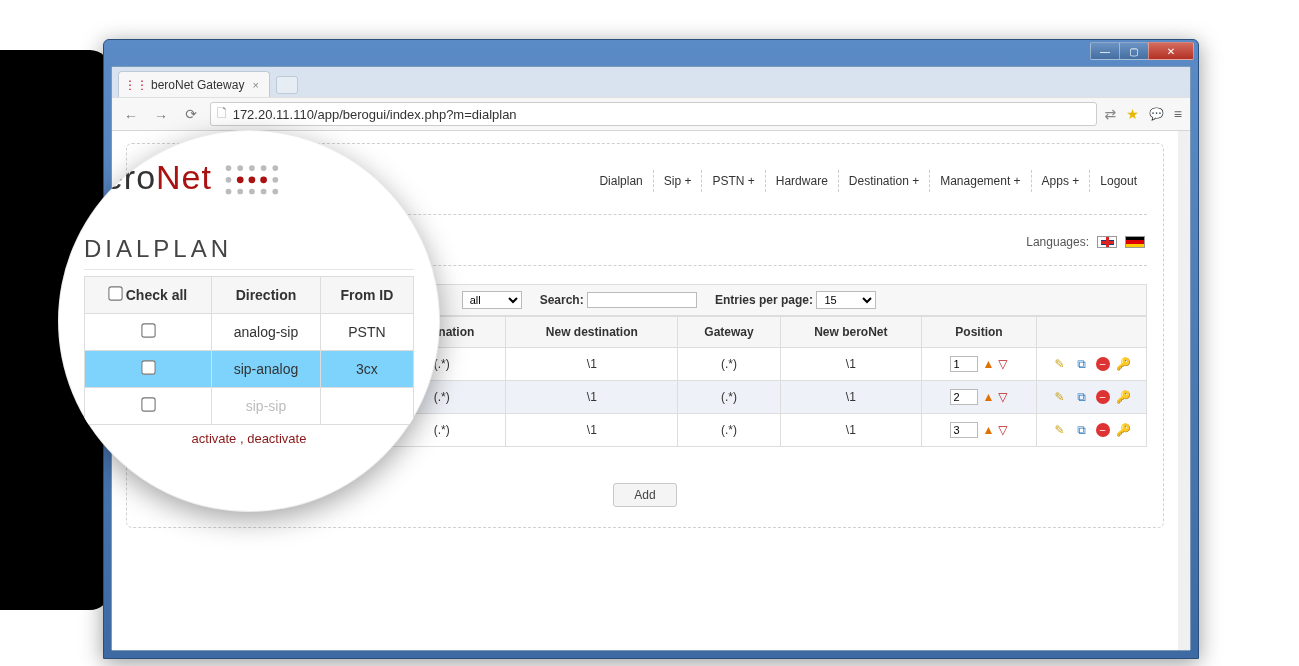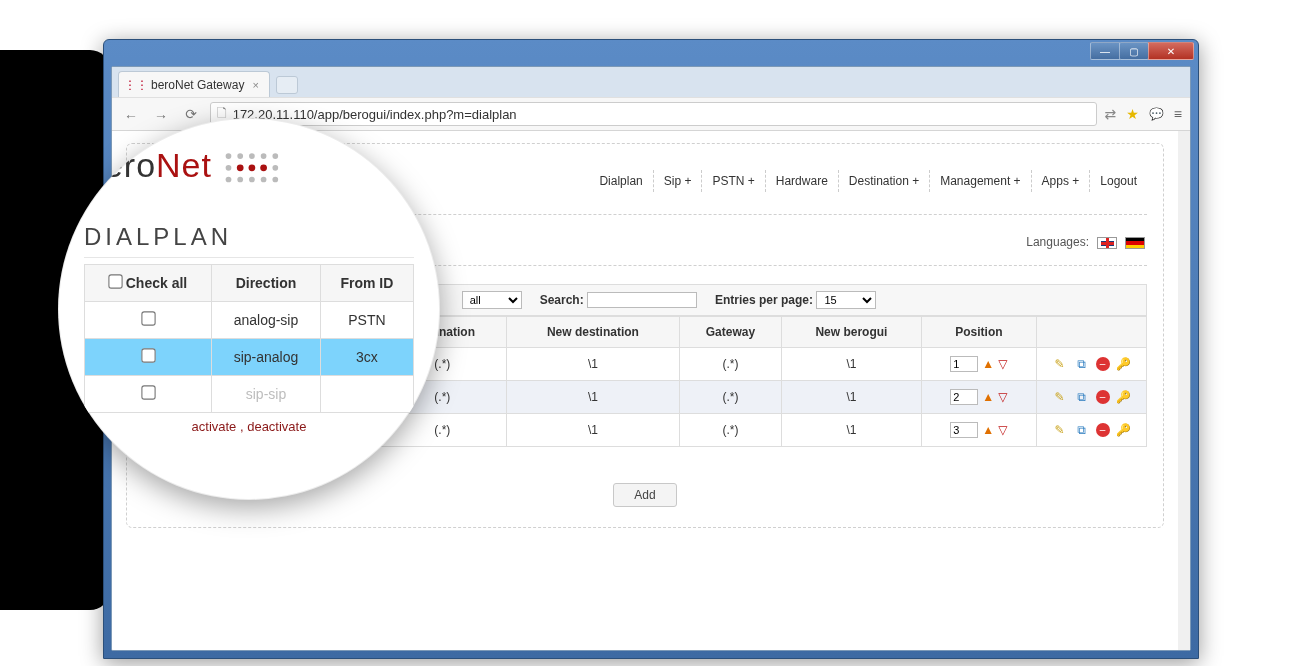--- a/index.html
+++ b/index.html
@@ -88,21 +88,21 @@
   .logo{font-size:26px;font-weight:300;color:#333;letter-spacing:1px;}
   .logo b{color:#a11;}
   .logo-dots{display:inline-block;margin-left:6px;vertical-align:middle;}
   .logo-dots svg{width:46px;height:32px;}
   .menu{display:flex;gap:0;font-size:12px;color:#333;}
   .menu .mitem{padding:4px 10px;border-right:1px dashed #ccc;}
   .menu .mitem:last-child{border-right:none;}
   .ruler{border-top:1px dashed #d0d0d0;margin:4px 16px;}
   .titlebar{display:flex;justify-content:space-between;align-items:center;padding:10px 18px 6px 18px;}
   .page-title{font-size:22px;font-weight:300;letter-spacing:3px;color:#444;}
-  .lang{font-size:12px;color:#555;display:flex;align-items:flex-end;gap:8px;}
+  .lang{font-size:12px;color:#555;display:flex;align-items:center;gap:8px;}
   .flag{width:20px;height:12px;display:inline-block;border:1px solid #999;}
   .flag.uk{background:linear-gradient(#1a3a7a,#1a3a7a);position:relative;overflow:hidden;}
   .flag.uk::before,.flag.uk::after{content:"";position:absolute;background:#fff;}
   .flag.uk::before{left:0;right:0;top:4px;height:3px;background:#d22;box-shadow:0 -4px 0 #fff,0 4px 0 #fff;}
   .flag.uk::after{top:0;bottom:0;left:8px;width:3px;background:#d22;box-shadow:-8px 0 0 #fff,8px 0 0 #fff;}
   .flag.de{background:linear-gradient(#000 33%,#d00 33% 66%,#fc0 66%);}
   .filters{
     margin:18px 16px 0 16px;
     background:#f7f7f7;border:1px solid #ddd;
     padding:6px 10px; font-size:12px; color:#333;
@@ -132,21 +132,21 @@
   .ico.copy{color:#2a7bbf;}
   .ico.del{color:#fff;background:#d33;border-radius:50%;width:14px;height:14px;font-size:10px;line-height:14px;}
   .ico.key{color:#9aa6b2;}
   .below-actions{margin:8px 18px;font-size:12px;color:#8a1818;}
   .below-actions .ck{display:inline-block;width:11px;height:11px;border:1px solid #8a1818;margin-right:6px;vertical-align:middle;}
   .addbtn-row{text-align:center;margin:14px 0 20px 0;}
   .addbtn{display:inline-block;padding:4px 20px;font-size:12px;color:#444;background:#f4f4f4;border:1px solid #c8c8c8;border-radius:3px;}
   .scroll-track{position:absolute;top:64px;right:0;bottom:0;width:12px;background:#f0f0f0;}
   
   .magnifier{
-    position:absolute; left:58px; top:118px;
+    position:absolute; left:58px; top:130px;
     width:382px;height:382px;border-radius:50%;
     background:#fff;
     box-shadow:0 8px 28px rgba(0,0,0,.35), inset 0 0 0 1px rgba(0,0,0,.08);
     z-index:5; overflow:hidden;
   }
   .mag-inner{position:absolute;inset:0;padding:28px 26px 0 26px;}
   .mag-logo{font-size:34px;font-weight:300;letter-spacing:1px;color:#333;}
   .mag-logo b{color:#a11;}
   .mag-title{margin-top:32px;font-size:24px;font-weight:300;letter-spacing:4px;color:#444;border-bottom:1px solid #e6e6e6;padding-bottom:6px;}
   .mag-dir{text-align:right;font-size:14px;color:#444;margin-top:58px;padding-right:10px;}
@@ -270,21 +270,21 @@
 
           <table class="main">
             <thead>
               <tr>
                 <th style="width:34px"></th>
                 <th>ID</th>
                 <th>To ID</th>
                 <th>Destination</th>
                 <th>New destination</th>
                 <th>Gateway</th>
-                <th>New berogui</th>
+                <th>New beroNet</th>
                 <th>Position</th>
                 <th style="width:110px"></th>
               </tr>
             </thead>
             <tbody id="main-tbody">
                 <tr>
                   <td><input type="checkbox" style=""></td>
                   <td>STN</td>
                   <td>3cx</td>
                   <td>(.*)</td>

